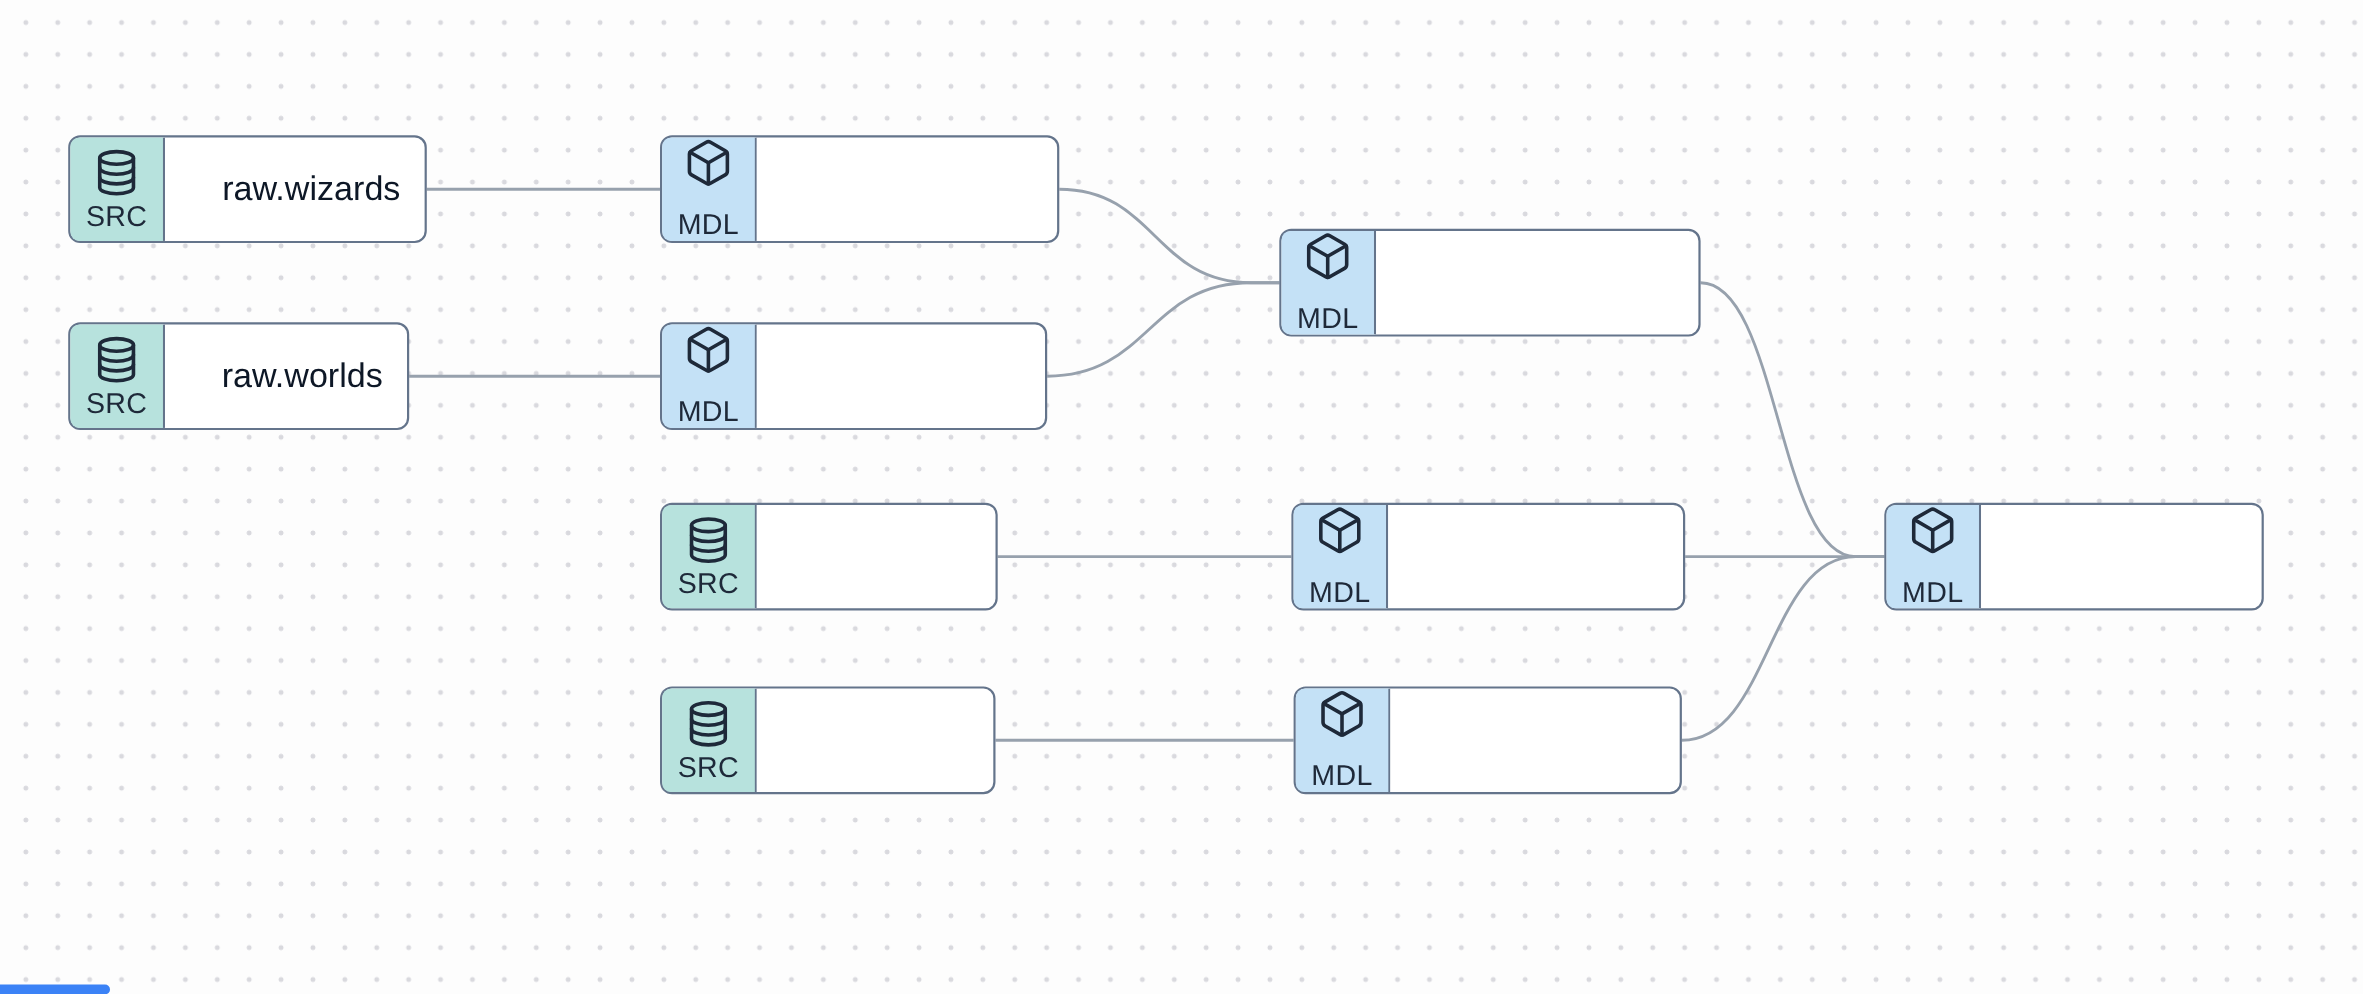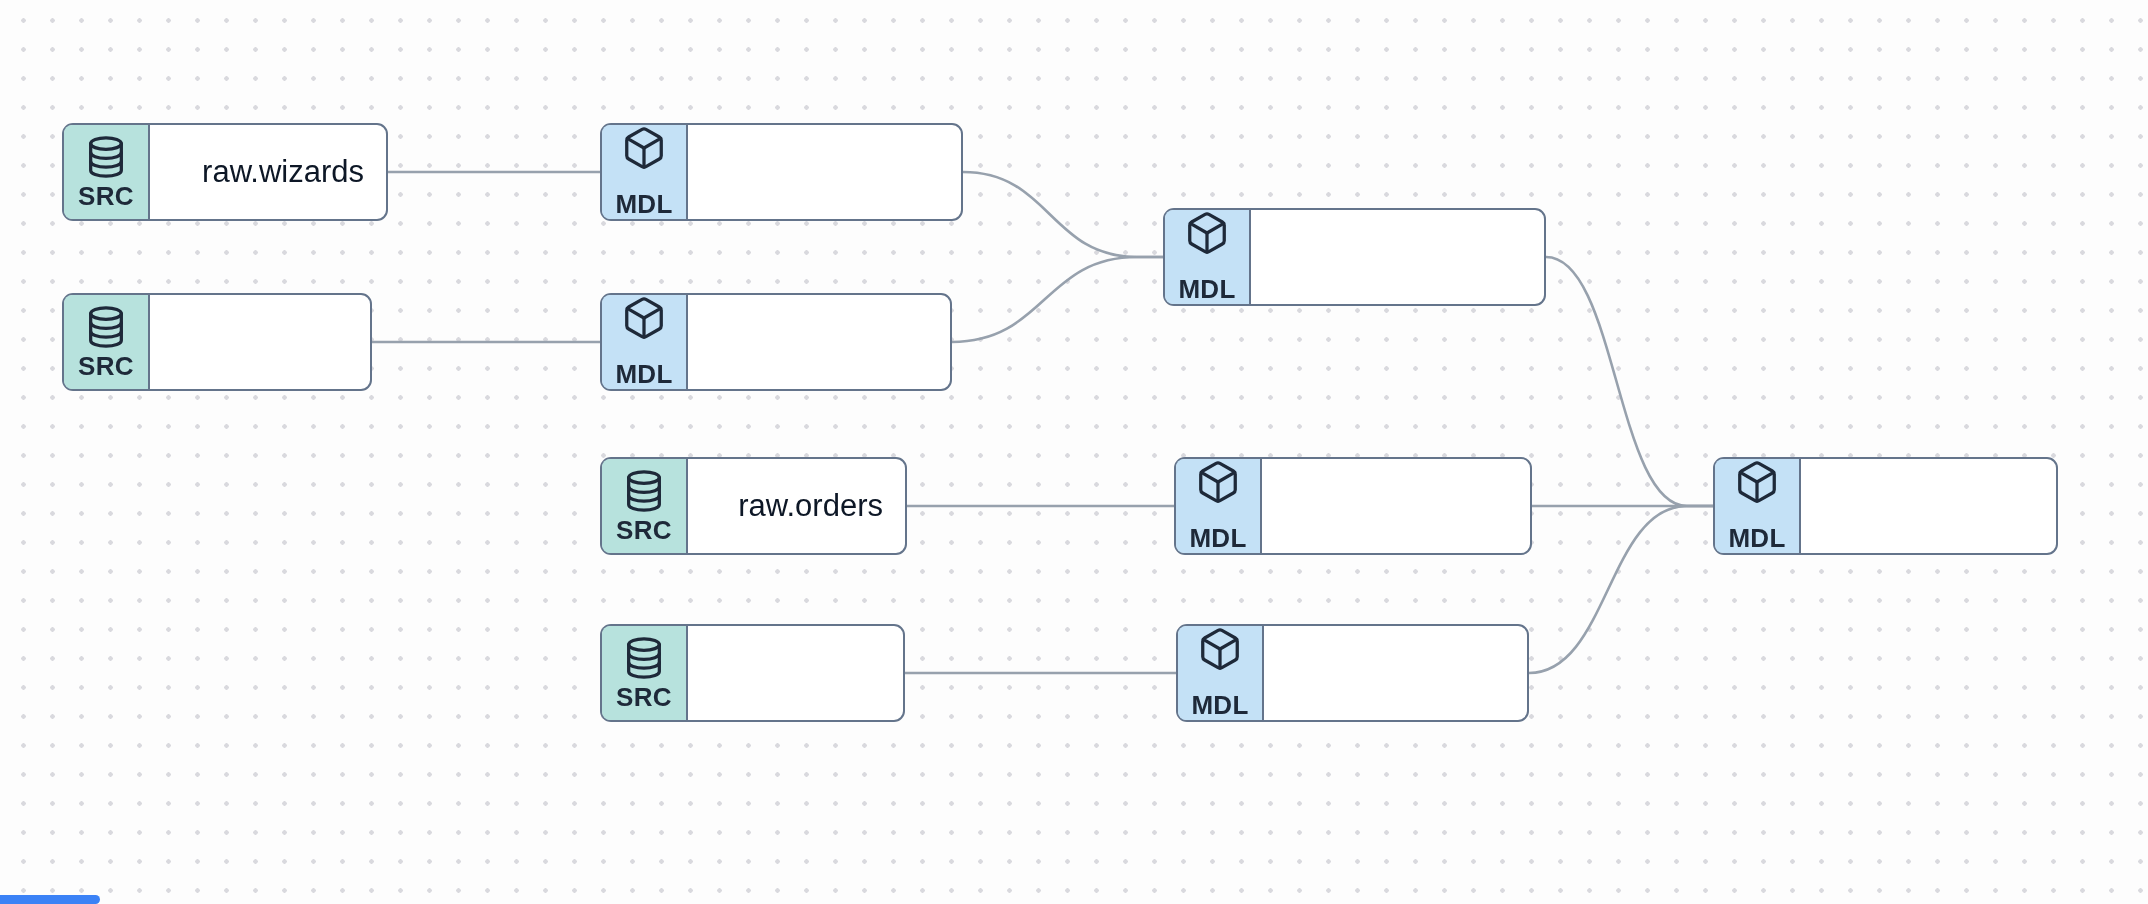--- a/index.html
+++ b/index.html
@@ -27,21 +27,21 @@
   .badge{
     width:84px;flex:none;align-self:stretch;
     display:flex;flex-direction:column;align-items:center;justify-content:center;gap:3px;
     border-right:2.5px solid var(--node-border,#64748b);
     border-radius:8px 0 0 8px;
   }
   .node.source .badge{background:var(--src-bg,#b7e2dd);}
   .node.model  .badge{background:var(--mdl-bg,#c4e1f6);gap:20px;}
   .badge svg{width:46px;height:46px;display:block;color:var(--ink,#1e2939);}
   .badge-label{
-    font-size:26px;font-weight:700;line-height:1.05;
+    font-size:26px;font-weight:400;line-height:1.05;
     color:var(--ink,#1e2939);letter-spacing:.3px;
   }
   .body{
     flex:1;display:flex;align-items:center;justify-content:flex-end;
     gap:14px;padding:0 22px;min-width:0;
   }
   .shield{flex:none;display:flex;}
   .shield svg{width:37px;height:37px;display:block;}
   .label{
     font-size:31px;color:#0d1726;white-space:nowrap;
@@ -87,20 +87,24 @@
     <div class="badge">
       <svg viewBox="0 0 24 24" fill="none" stroke="currentColor" stroke-width="1.7" stroke-linecap="round" stroke-linejoin="round">
         <ellipse cx="12" cy="5" rx="8" ry="3"></ellipse>
         <path d="M4 5v4.7c0 1.65 3.58 3 8 3s8-1.35 8-3V5"></path>
         <path d="M4 9.7v4.6c0 1.65 3.58 3 8 3s8-1.35 8-3V9.7"></path>
         <path d="M4 14.3V19c0 1.65 3.58 3 8 3s8-1.35 8-3v-4.7"></path>
       </svg>
 
       <span class="badge-label">SRC</span>
     </div>
+    <div class="body">
+
+      <span class="label">raw.worlds</span>
+    </div>
   </div>
       <div class="node model" style="left: 600px; top: 123px; width: 363px; height: 98px;">
     <div class="badge">
 
       <svg viewBox="0 0 24 24" fill="none" stroke="currentColor" stroke-width="1.7" stroke-linecap="round" stroke-linejoin="round">
         <path d="M21 8a2 2 0 0 0-1-1.73l-7-4a2 2 0 0 0-2 0l-7 4A2 2 0 0 0 3 8v8a2 2 0 0 0 1 1.73l7 4a2 2 0 0 0 2 0l7-4A2 2 0 0 0 21 16Z"></path>
         <path d="m3.3 7 8.7 5 8.7-5"></path>
         <path d="M12 22V12"></path>
       </svg>
       <span class="badge-label">MDL</span>
@@ -131,24 +135,20 @@
       <div class="node source" style="left: 600px; top: 457px; width: 307px; height: 98px;">
     <div class="badge">
       <svg viewBox="0 0 24 24" fill="none" stroke="currentColor" stroke-width="1.7" stroke-linecap="round" stroke-linejoin="round">
         <ellipse cx="12" cy="5" rx="8" ry="3"></ellipse>
         <path d="M4 5v4.7c0 1.65 3.58 3 8 3s8-1.35 8-3V5"></path>
         <path d="M4 9.7v4.6c0 1.65 3.58 3 8 3s8-1.35 8-3V9.7"></path>
         <path d="M4 14.3V19c0 1.65 3.58 3 8 3s8-1.35 8-3v-4.7"></path>
       </svg>
 
       <span class="badge-label">SRC</span>
-    </div>
-    <div class="body">
-
-      <span class="label">raw.orders</span>
     </div>
   </div>
       <div class="node model" style="left: 1174px; top: 457px; width: 358px; height: 98px;">
     <div class="badge">
 
       <svg viewBox="0 0 24 24" fill="none" stroke="currentColor" stroke-width="1.7" stroke-linecap="round" stroke-linejoin="round">
         <path d="M21 8a2 2 0 0 0-1-1.73l-7-4a2 2 0 0 0-2 0l-7 4A2 2 0 0 0 3 8v8a2 2 0 0 0 1 1.73l7 4a2 2 0 0 0 2 0l7-4A2 2 0 0 0 21 16Z"></path>
         <path d="m3.3 7 8.7 5 8.7-5"></path>
         <path d="M12 22V12"></path>
       </svg>

